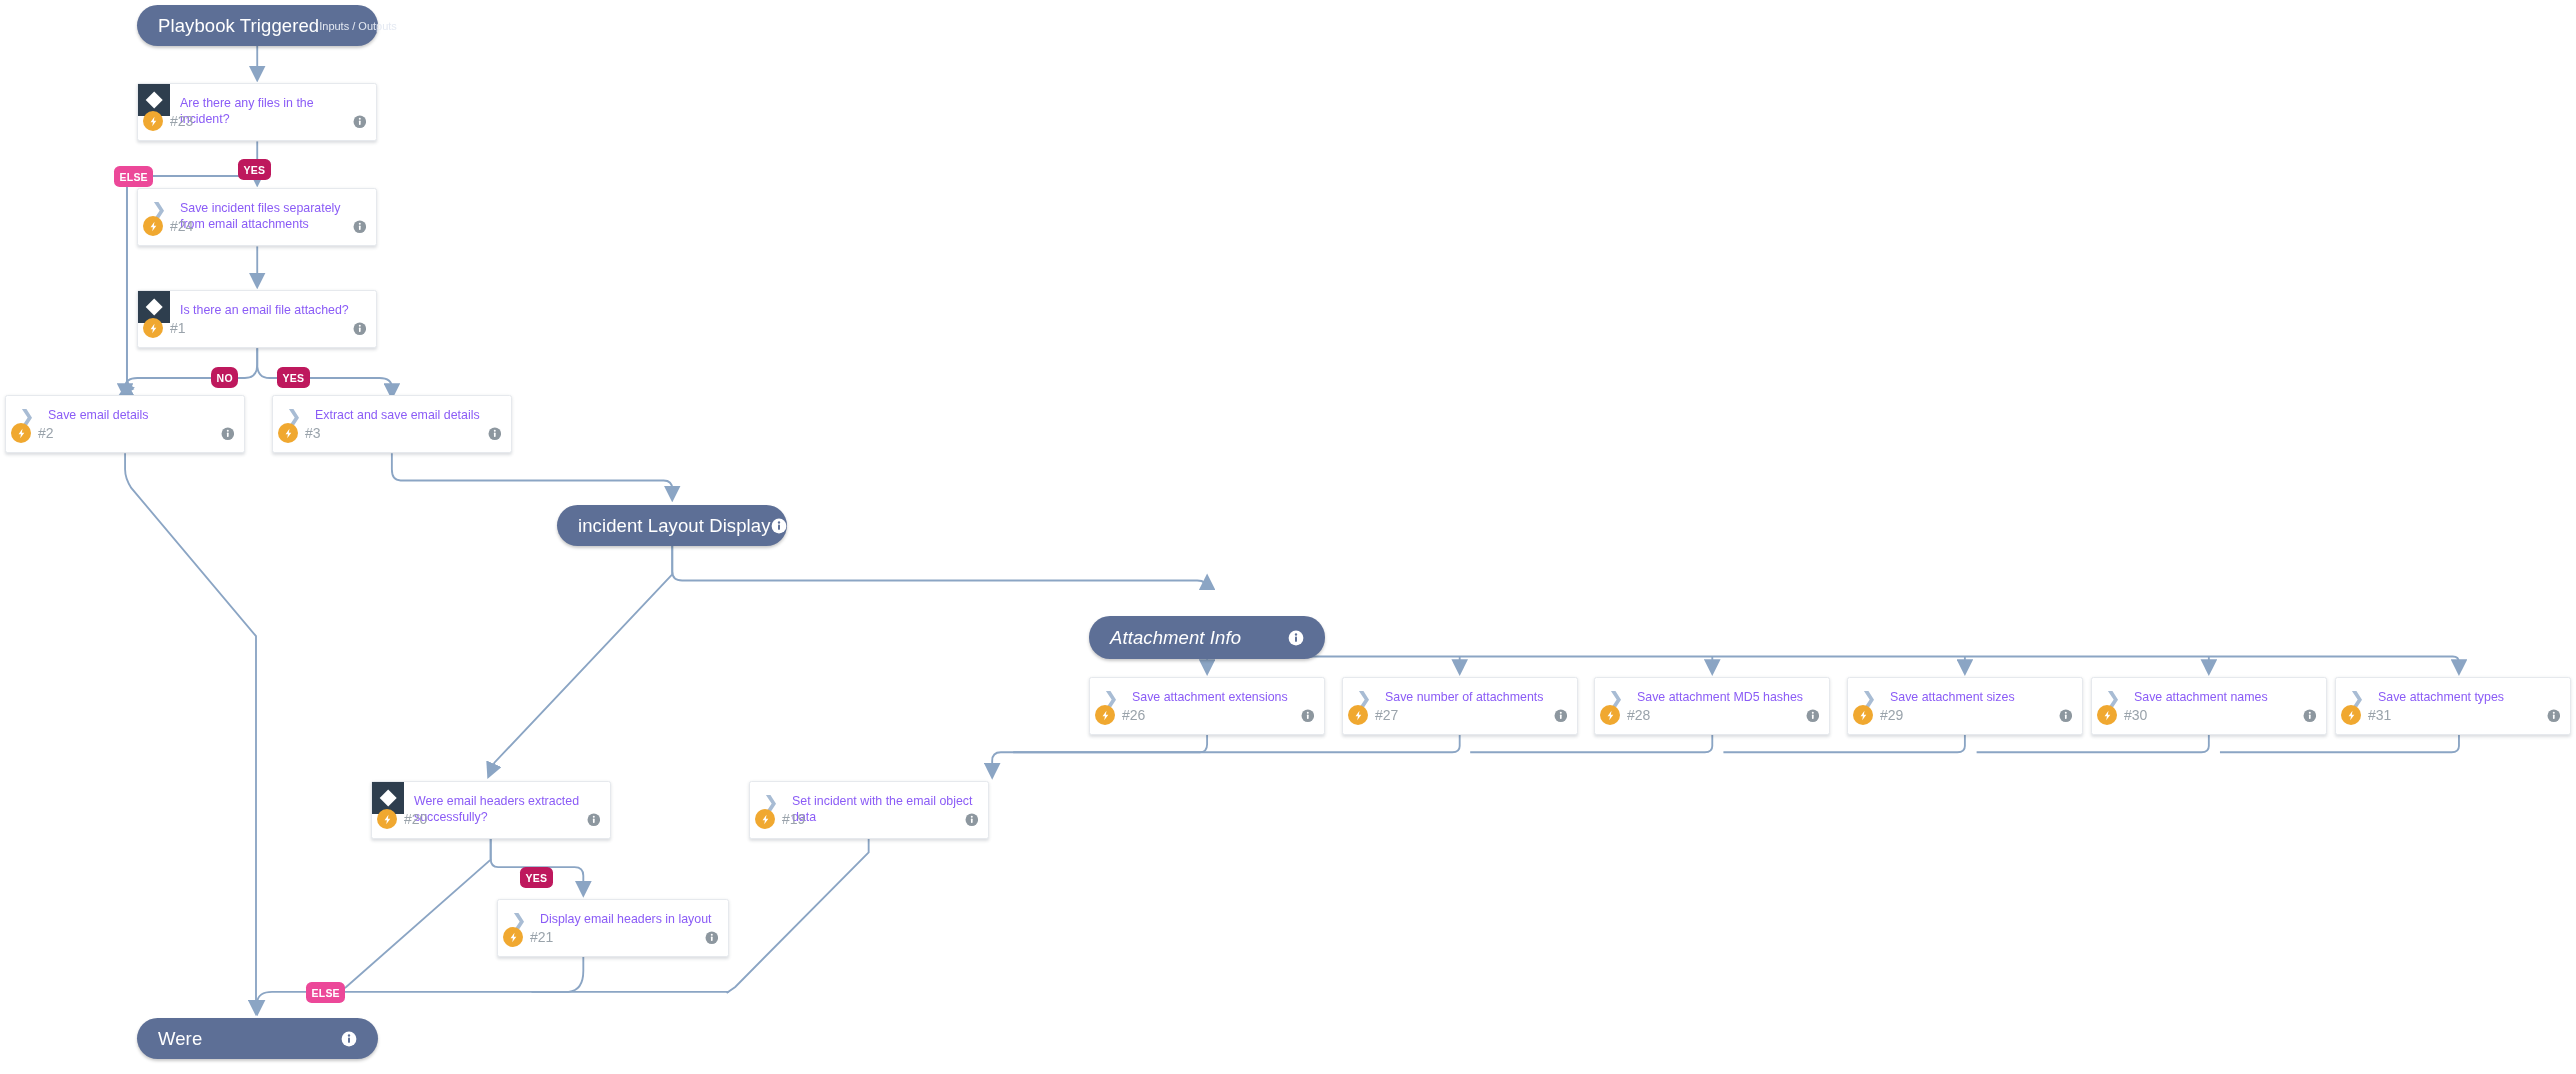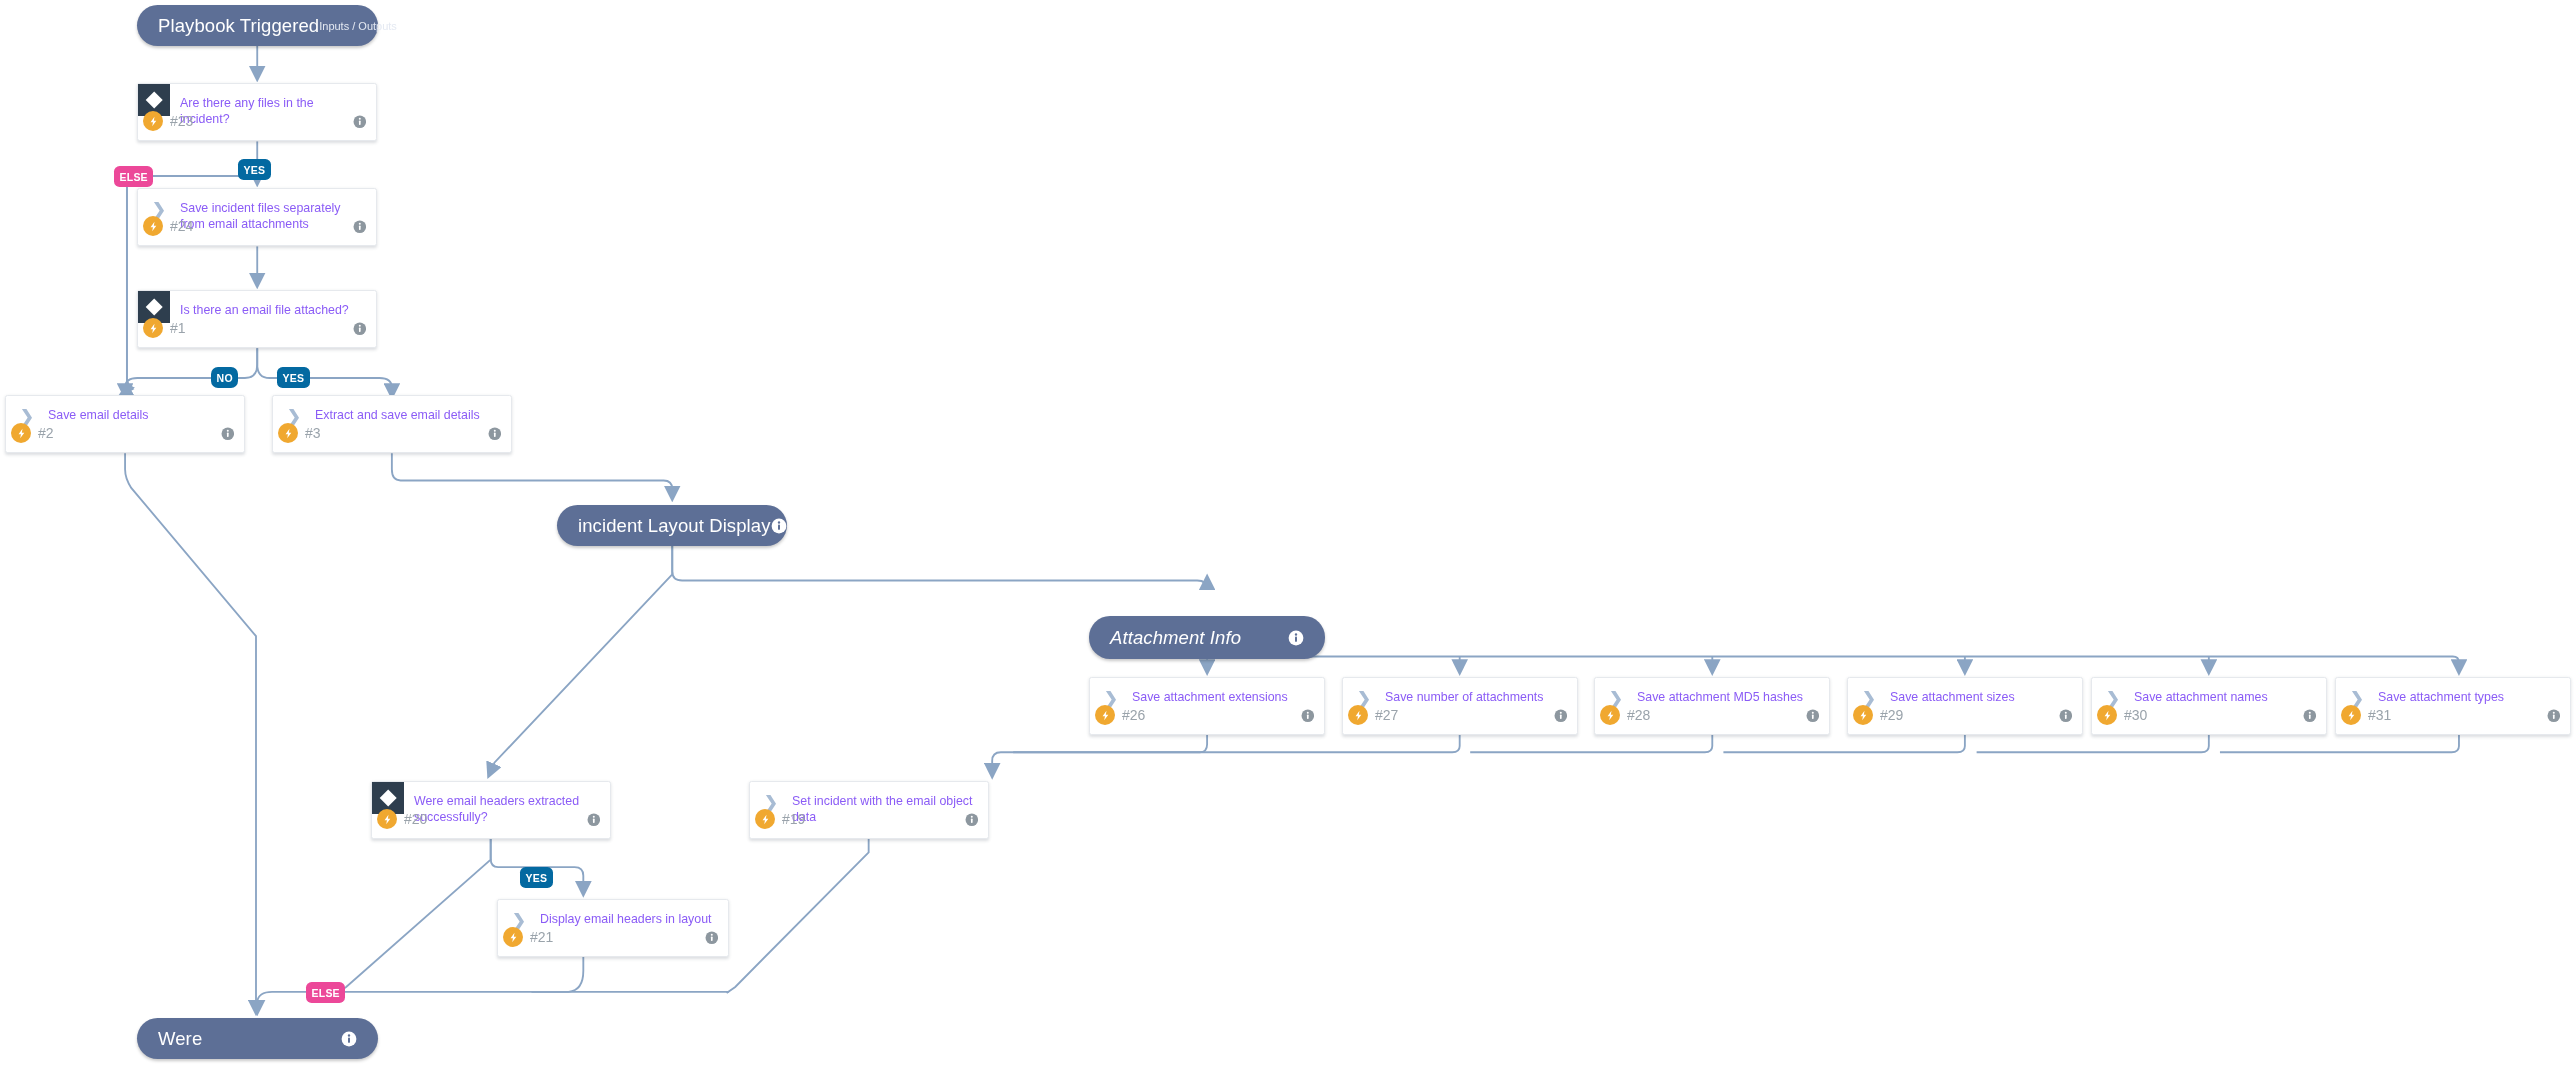--- a/index.html
+++ b/index.html
@@ -157,21 +157,21 @@
     align-items: center;
     justify-content: center;
     color: #ffffff;
     font-size: 10.5px;
     font-weight: bold;
     letter-spacing: 0.2px;
     padding: 0 5.6px;
     box-sizing: border-box;
     z-index: 8;
   }
-  .branch.dark { background: #0369a1; }
+  .branch.dark { background: #be185d; }
   .branch.else { background: #ec4899; }
 </style>
 </head>
 <body>
 
 <div id="canvas">
 
   <svg id="edges" viewBox="0 0 4170 1739" width="2576" height="1074" xmlns="http://www.w3.org/2000/svg">
     <defs>
       <marker id="arr" markerWidth="9" markerHeight="9" refX="4.5" refY="4.5" orient="auto">

